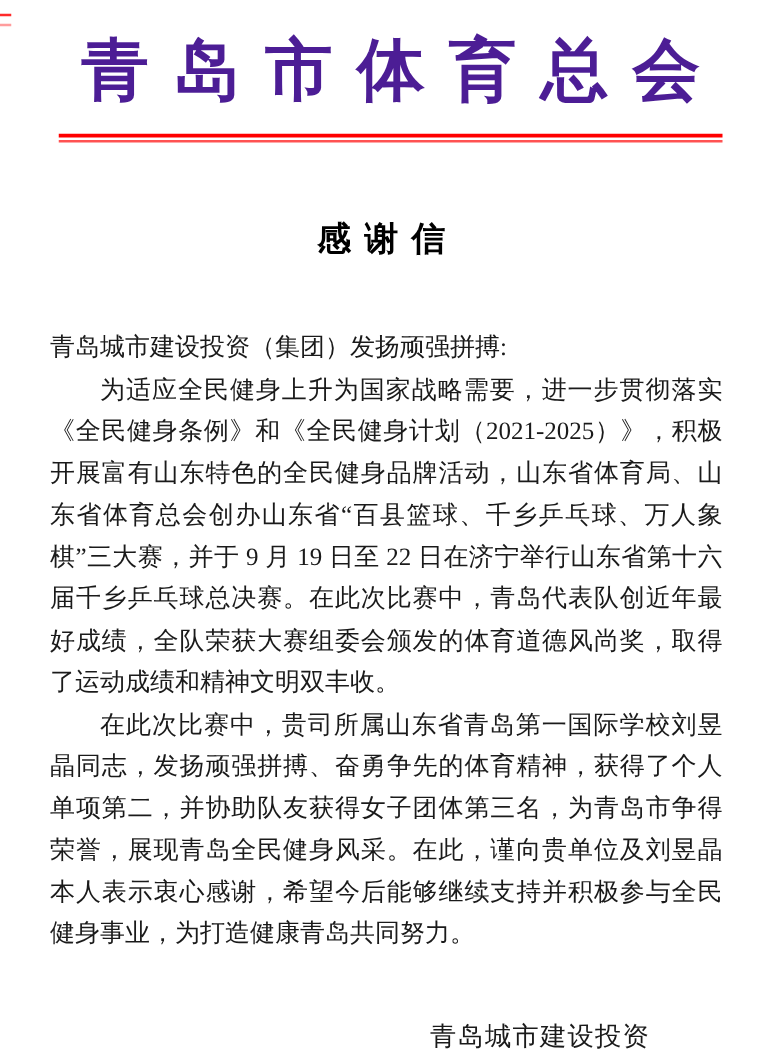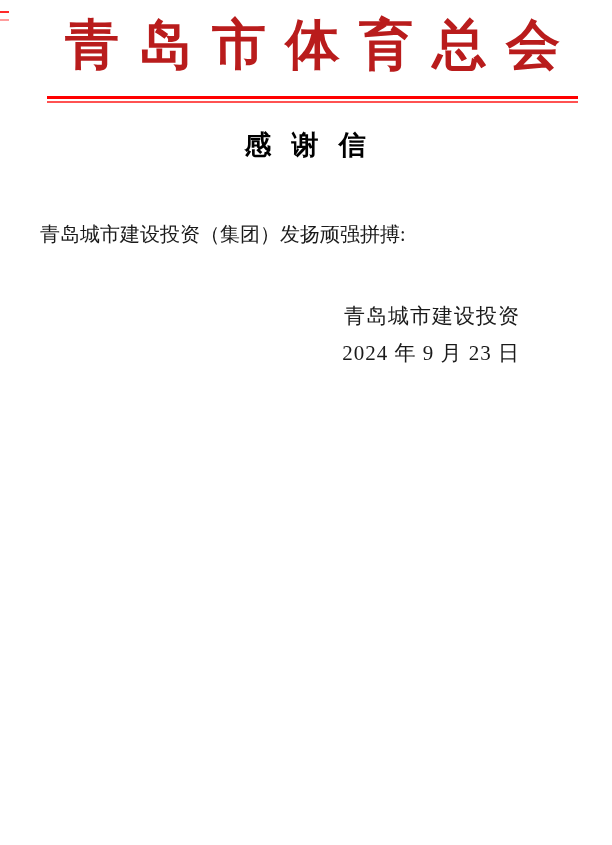--- a/index.html
+++ b/index.html
@@ -20,52 +20,51 @@
   .edge-mark {
     position: absolute;
     left: 0;
     top: 11px;
     width: 9px;
     height: 6px;
     border-top: 2px solid #ff2a2a;
     border-bottom: 2px solid #ff9d9d;
   }
   .org-title {
-    margin: 0;
+    margin: 11px;
     padding-top: 12px;
     font-size: 54px;
     line-height: 66px;
     font-weight: bold;
-    color: #b91c1c;
+    color: #4c1d95;
     text-align: center;
     letter-spacing: 3px;
     white-space: nowrap;
     padding-left: 16px;
   }
   .double-rule {
     margin: 18px 34px 0 47px;
   }
   .rule-thick {
     height: 3px;
     background: #ff0000;
   }
   .rule-thin {
     margin-top: 2px;
     height: 2px;
     background: #ff5252;
   }
   .doc-title {
-    margin: 29px 0 0 0;
+    margin: 62px 0 0 0;
     font-size: 27px;
     line-height: 30px;
     font-weight: bold;
     color: #000000;
     text-align: center;
     letter-spacing: 2px;
-    font-family: Liberation Mono, monospace;
   }
   .body-text {
     margin: 56px 34px 0 40px;
     font-size: 20px;
     line-height: 33.5px;
     text-align: justify;
   }
   .salutation {
     margin: 0;
     text-indent: 0;
@@ -103,20 +102,22 @@
 
   <div class="double-rule">
     <div class="rule-thick"></div>
     <div class="rule-thin"></div>
   </div>
 
   <h2 class="doc-title">感 谢 信</h2>
 
   <div class="body-text">
     <p class="salutation">青岛城市建设投资（集团）发扬顽强拼搏:</p>
+    <p class="para">为适应全民健身上升为国家战略需要，进一步贯彻落实《全民健身条例》和《全民健身计划（2021-2025）》，积极开展富有山东特色的全民健身品牌活动，山东省体育局、山东省体育总会创办山东省“百县篮球、千乡乒乓球、万人象棋”三大赛，并于 9 月 19 日至 22 日在济宁举行山东省第十六届千乡乒乓球总决赛。在此次比赛中，青岛代表队创近年最好成绩，全队荣获大赛组委会颁发的体育道德风尚奖，取得了运动成绩和精神文明双丰收。</p>
+    <p class="para">在此次比赛中，贵司所属山东省青岛第一国际学校刘昱晶同志，发扬顽强拼搏、奋勇争先的体育精神，获得了个人单项第二，并协助队友获得女子团体第三名，为青岛市争得荣誉，展现青岛全民健身风采。在此，谨向贵单位及刘昱晶本人表示衷心感谢，希望今后能够继续支持并积极参与全民健身事业，为打造健康青岛共同努力。</p>
 
     <div class="sign-block">
       <p class="signature">青岛城市建设投资</p>
       <p class="date">2024 年 9 月 23 日</p>
     </div>
   </div>
 
 </div>
 
 </body></html>

